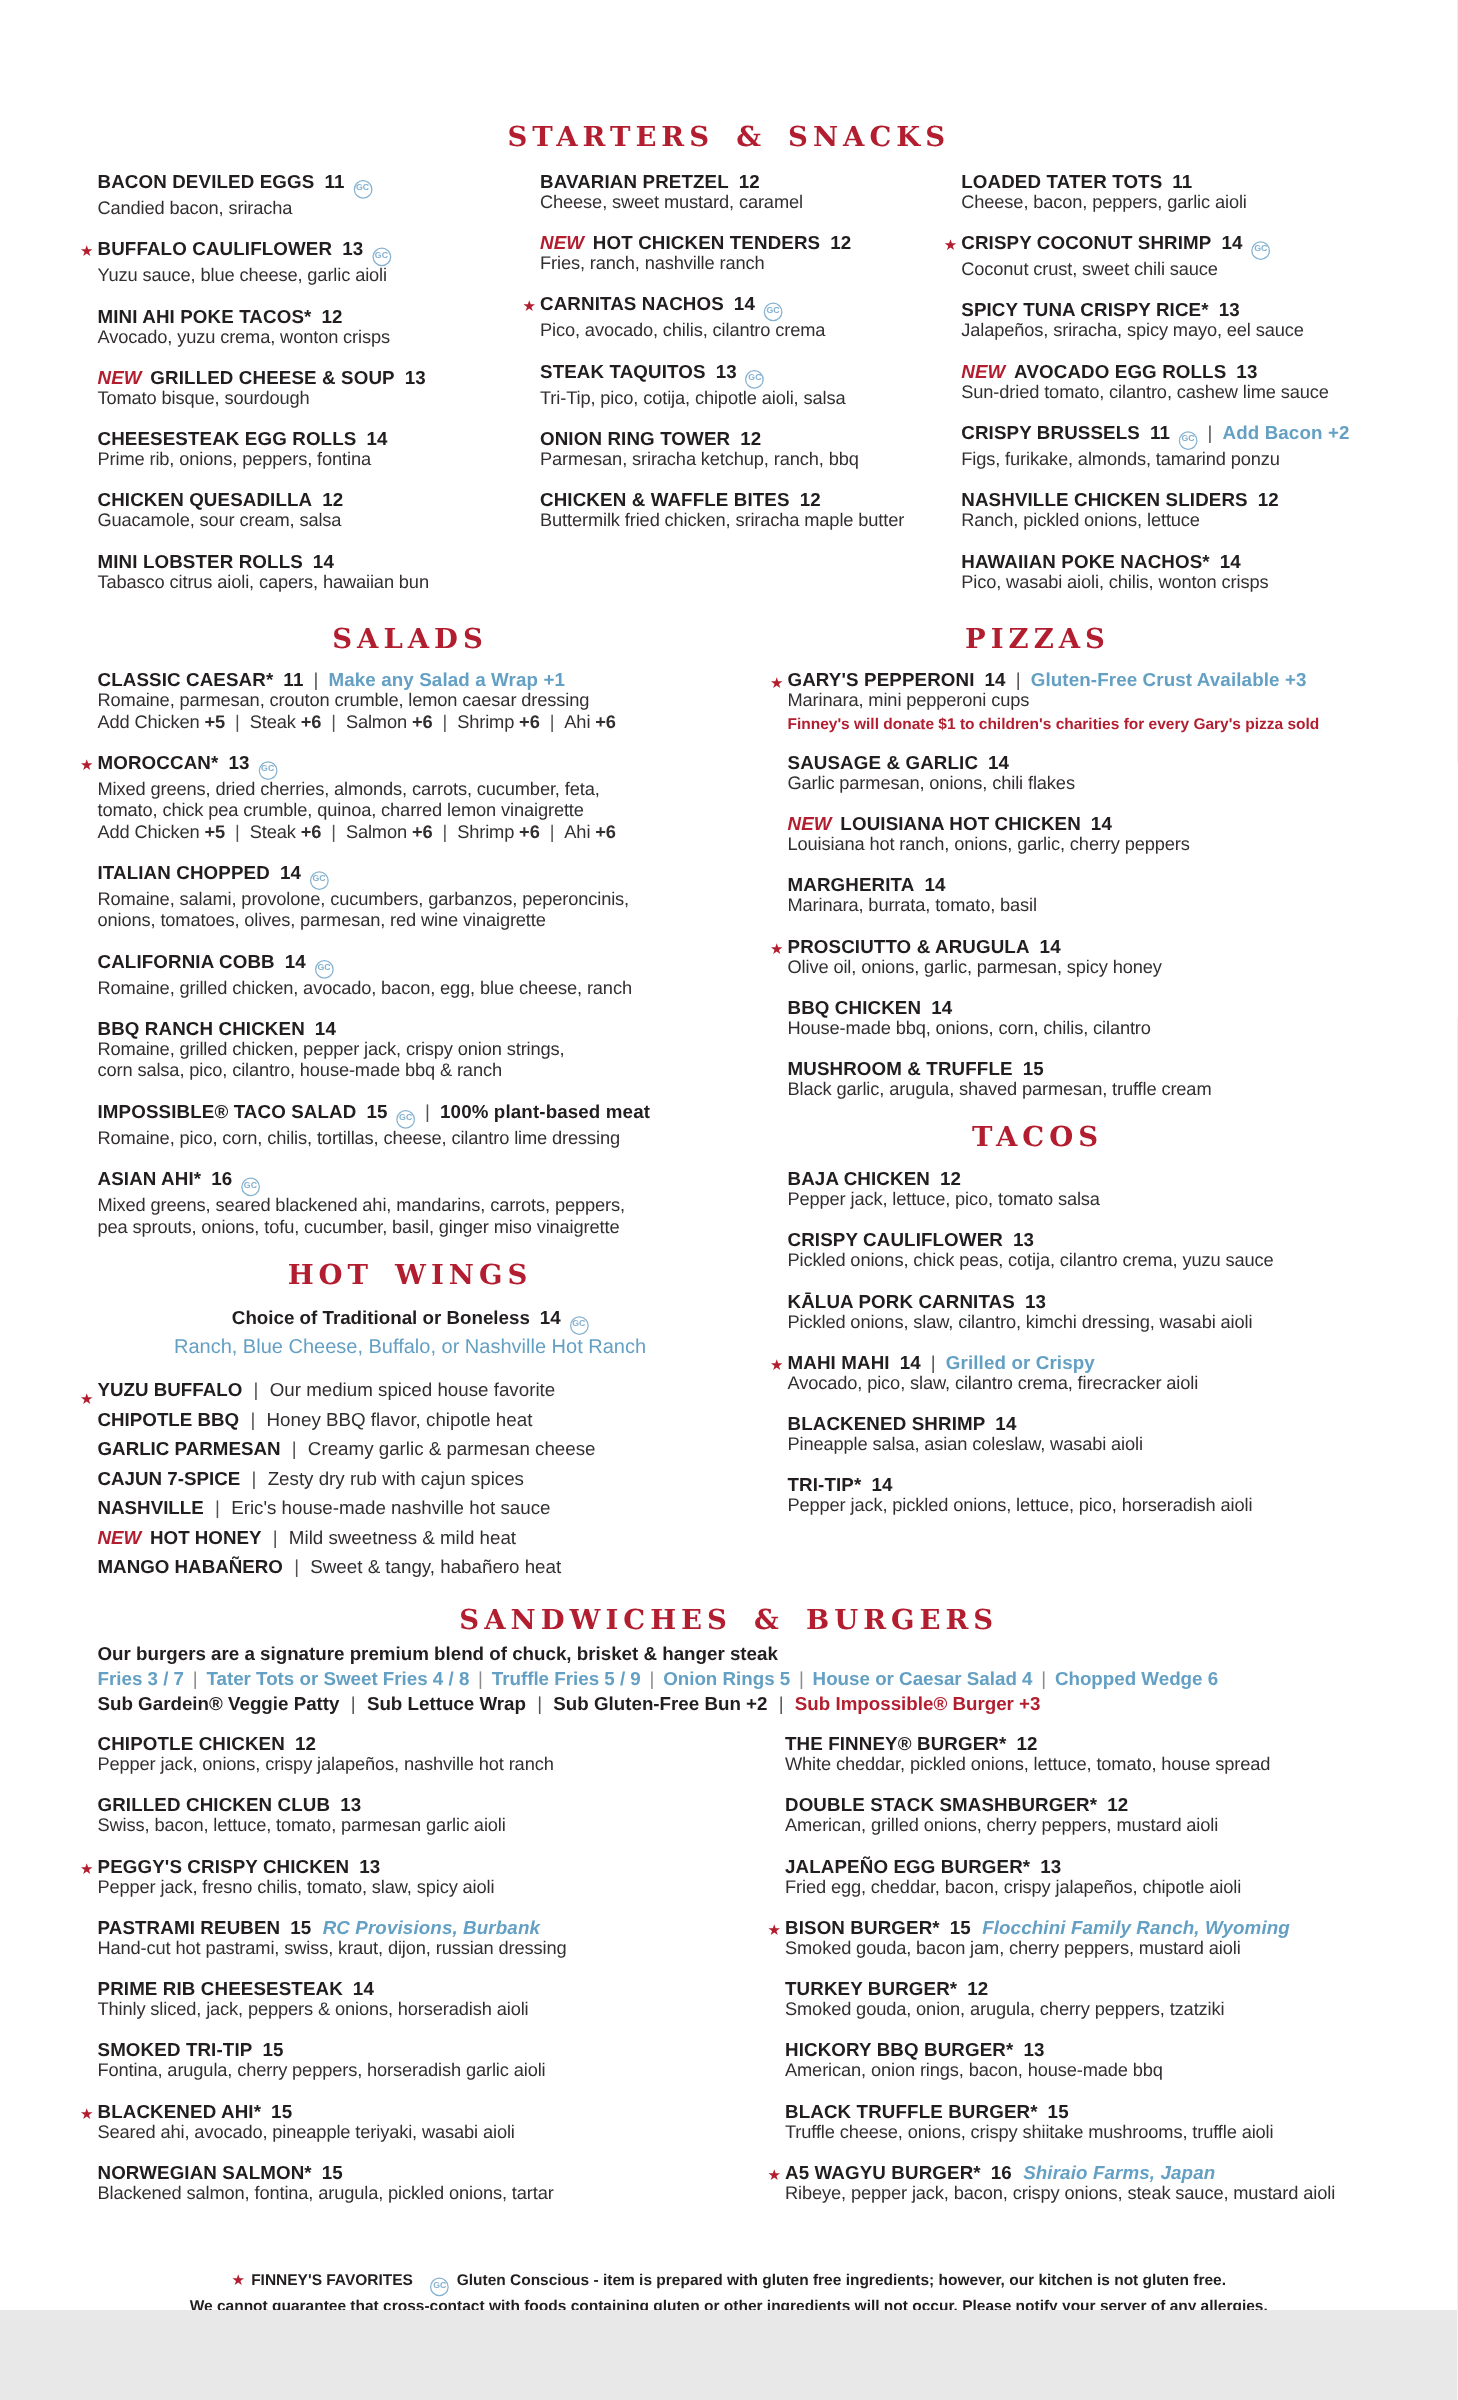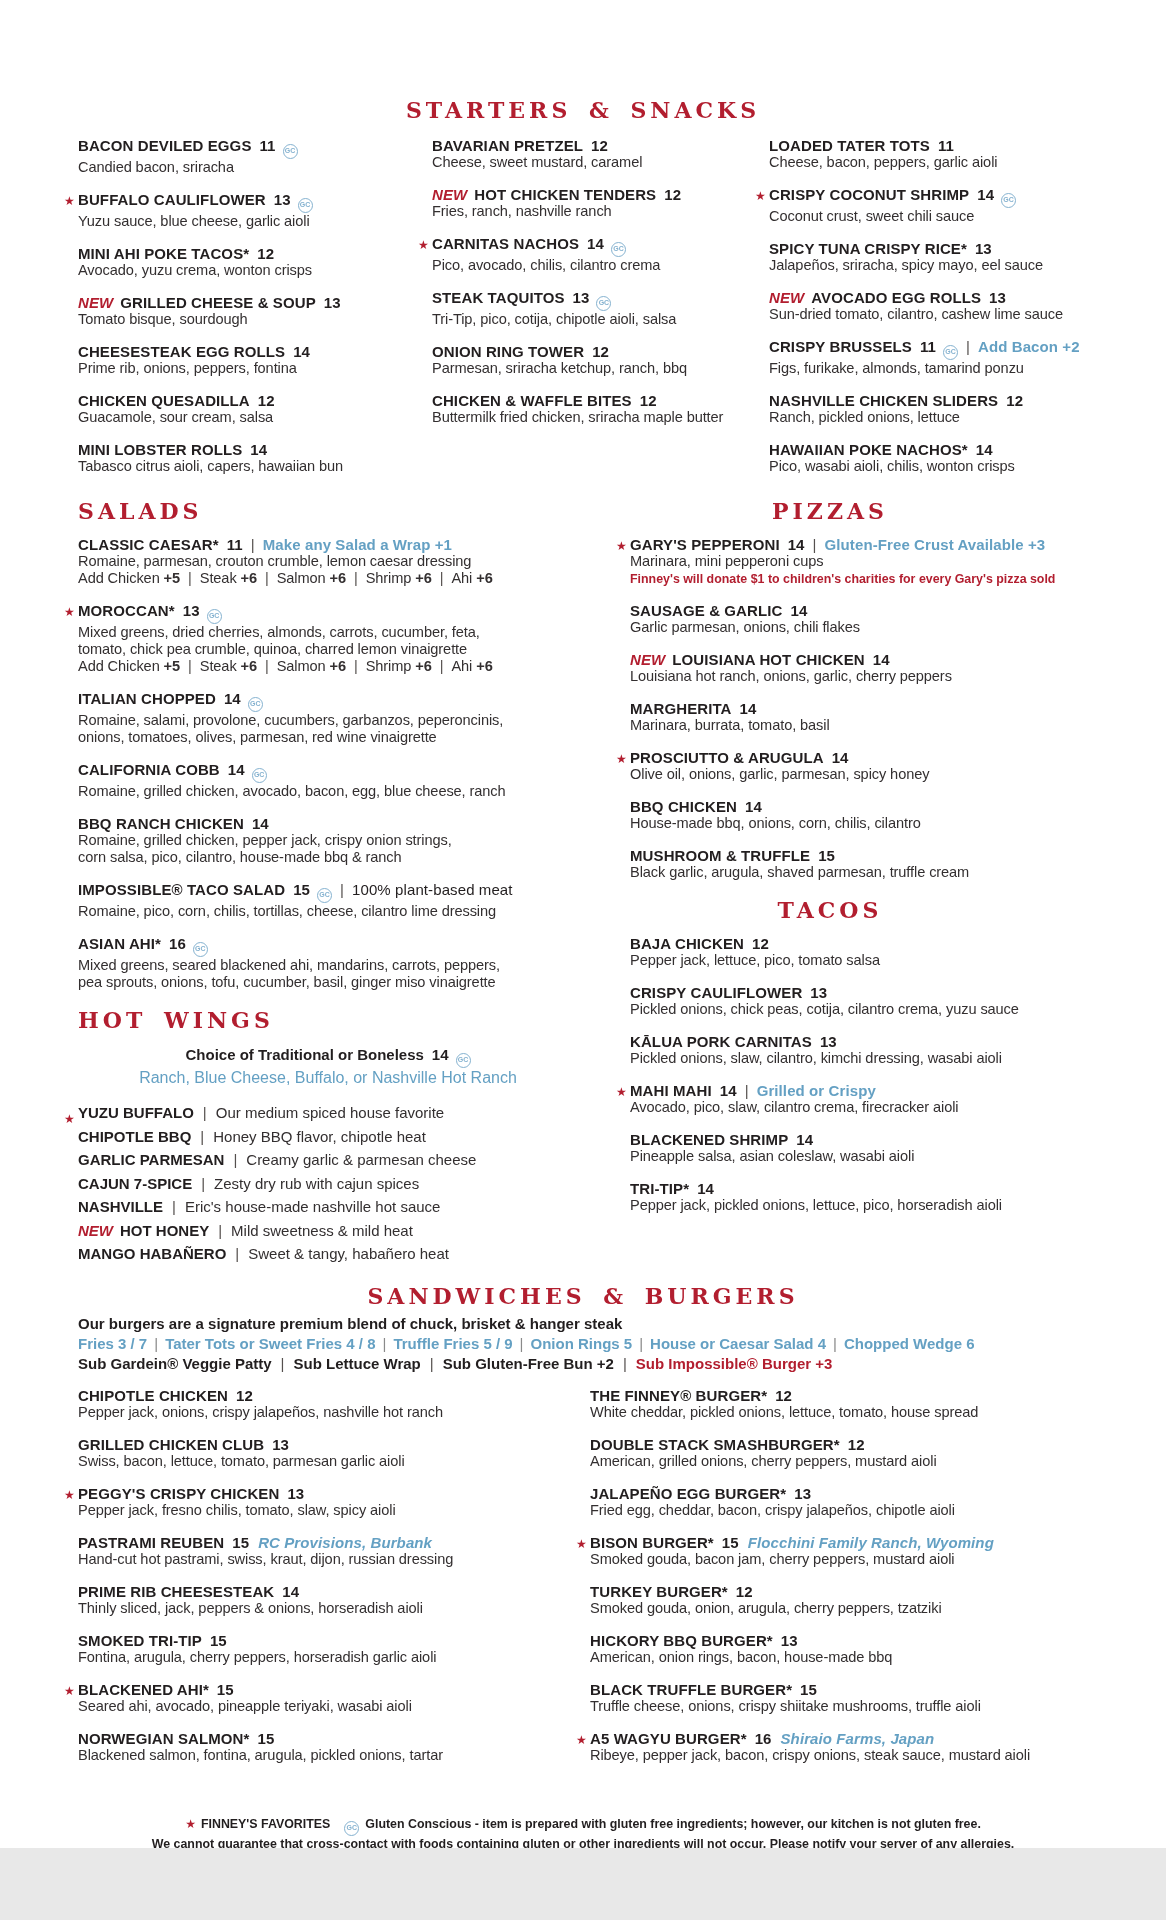--- a/index.html
+++ b/index.html
@@ -16,41 +16,41 @@
     font-family:"Liberation Sans","DejaVu Sans",sans-serif;color:var(--dark);
   }
   .sec-title{
     font-family:"DejaVu Serif","Liberation Serif",serif;
     font-weight:700;color:var(--red);letter-spacing:4px;word-spacing:6px;
     font-size:22px;line-height:23px;margin:0;
   }
   h1.sec-title{text-align:center;margin-bottom:15px;}
   .starters-grid{display:grid;grid-template-columns:354px 337px 1fr;}
   .main-cols{display:grid;grid-template-columns:552px 1fr;margin-top:10px;}
-  .sand-cols{display:grid;grid-template-columns:512px 1fr;margin-top:13px;}
-  .left-col .sec-title{width:500px;text-align:left;margin-bottom:13px;}
+  .sand-cols{display:grid;grid-template-columns:512px 1fr;margin-top:13px;gap:38px;}
+  .left-col .sec-title{width:500px;text-align:center;margin-bottom:13px;}
   .right-col .sec-title{width:400px;text-align:center;margin-bottom:13px;}
   .sec-title.spaced{margin-top:18px;}
   .item{position:relative;margin-bottom:15px;}
   .ihead{font-weight:700;font-size:15px;line-height:17px;color:var(--dark);letter-spacing:.1px;}
   .ihead .price{margin-left:8px;}
   .star{position:absolute;left:-14px;top:2px;color:var(--red);font-size:12px;font-weight:400;}
   .newf{color:var(--red);font-style:italic;font-weight:700;margin-right:7px;}
   .gc{
     display:inline-block;width:15px;height:15px;box-sizing:border-box;
     border:1.5px solid var(--gcblue);border-radius:50%;color:var(--gcblue);
     font-size:7px;font-weight:700;line-height:12px;text-align:center;
     vertical-align:-2px;margin-left:7px;letter-spacing:0;font-style:normal;
   }
   .desc,.addons{font-size:14.6px;line-height:17px;color:var(--desc);font-weight:400;letter-spacing:-.1px;}
   .addons b{font-weight:700;}
   .sep{color:#55504e;font-weight:400;margin:0 8px;}
   .seg-blue{color:var(--blue);font-weight:700;}
   .seg-blueitalic{color:var(--blue);font-weight:700;font-style:italic;margin-left:9px;}
-  .seg-text{font-weight:400;color:var(--dark);}
+  .seg-text{font-weight:700;color:var(--dark);}
   .seg-bold{font-weight:700;color:var(--dark);}
   .seg-redbold{font-weight:700;color:var(--red);}
   .note{font-size:12.4px;font-weight:700;color:var(--red);line-height:16px;margin-top:1px;}
   .wings-intro{width:500px;text-align:center;margin:4px 0 14px;}
   .wi-line1{font-weight:700;font-size:15px;line-height:19px;color:var(--dark);}
   .wi-line1 .price{margin-left:8px;}
   .wi-line2{font-weight:400;font-size:16px;line-height:19px;color:var(--blue);}
   .wings-list .wing{position:relative;font-size:15px;line-height:23.5px;color:var(--desc);}
   .wing .name{font-weight:700;color:var(--dark);}
   .wing .star{top:7px;}

